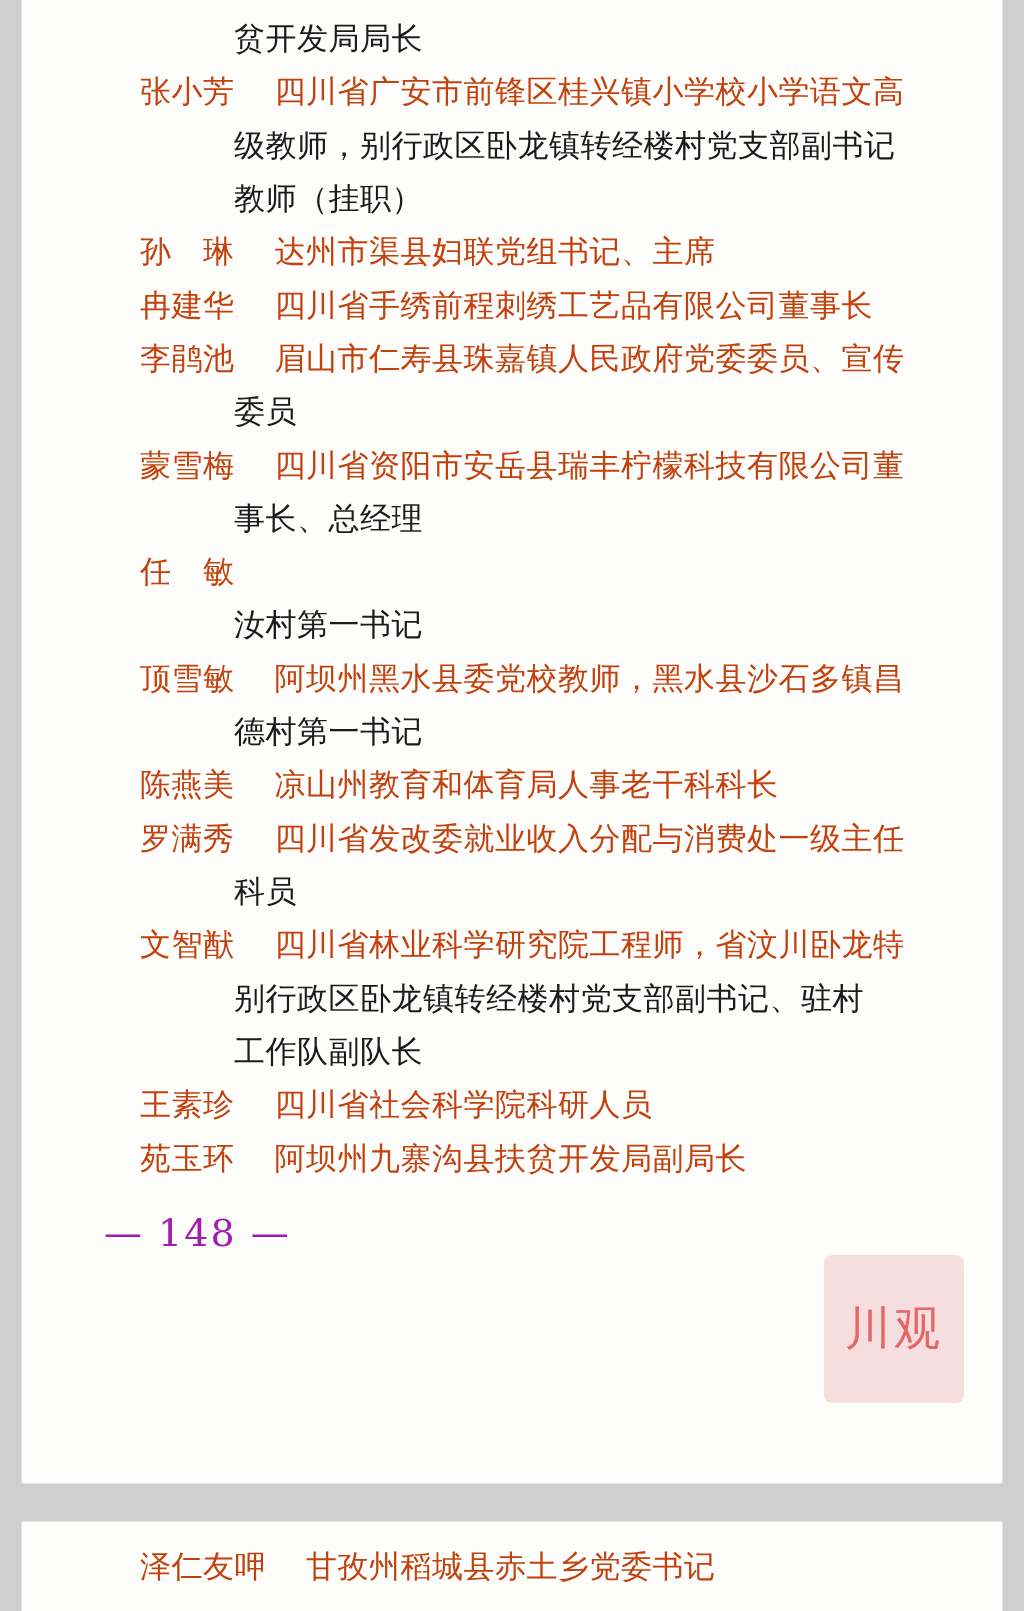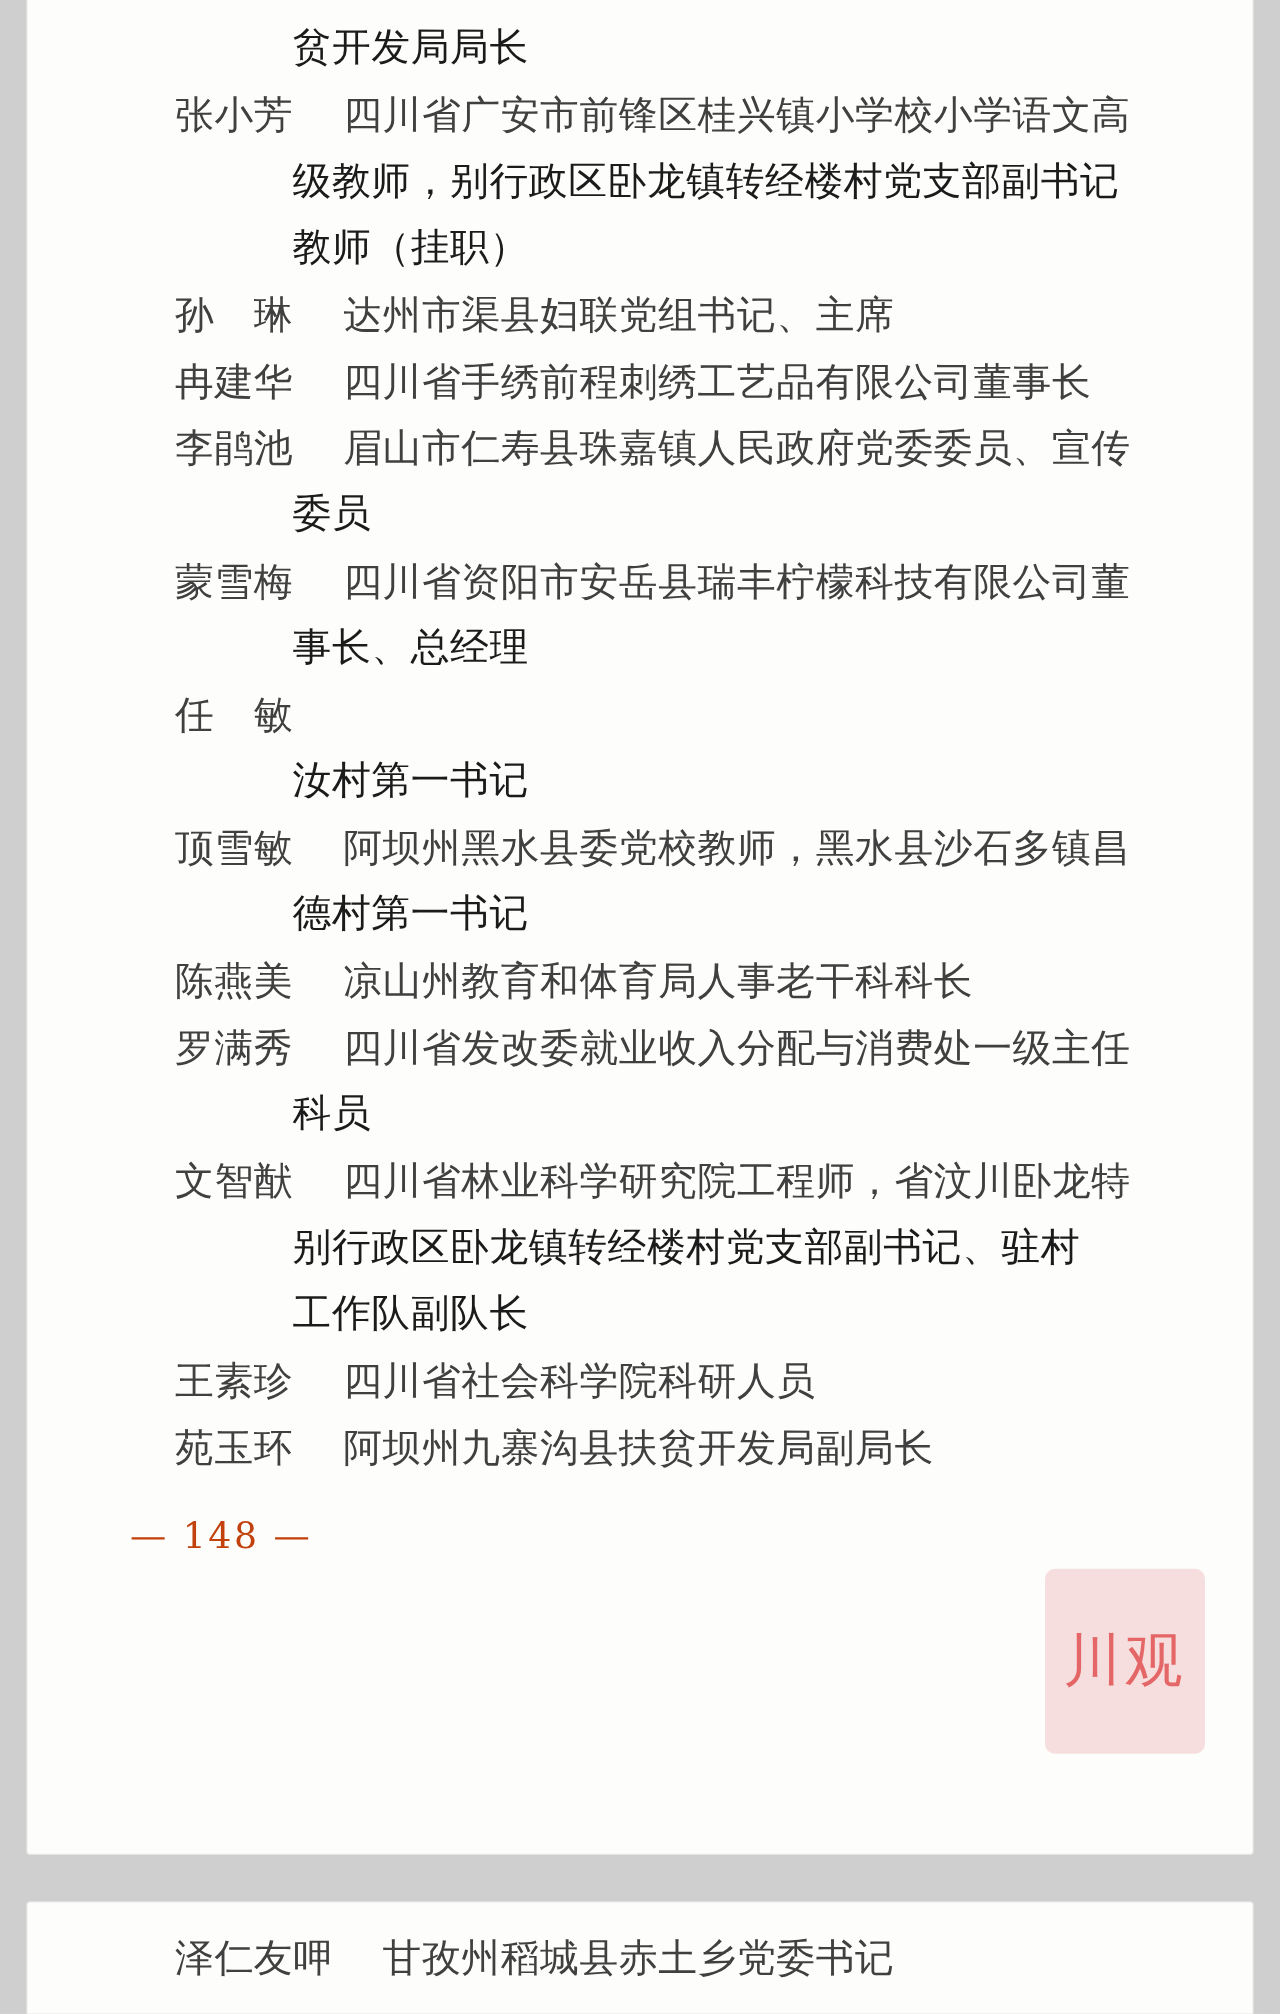--- a/index.html
+++ b/index.html
@@ -33,23 +33,22 @@
     border-radius: 2px;
   }
   .content {
     padding: 18px 30px 0 30px;
   }
   .entry {
     display: flex;
     align-items: center;
     font-size: 31px;
     line-height: 1.72;
-    color: #404040;
+    color: #c2410c;
     letter-spacing: 0.5px;
-    font-family: Liberation Serif, serif;
   }
   .entry .name {
     flex: 0 0 182px;
     text-align: justify;
     text-align-last: justify;
     padding: 0 12px 0 88px;
     box-sizing: border-box;
     white-space: nowrap;
   }
   .entry .desc {
@@ -61,31 +60,31 @@
   .cont-line {
     font-size: 31px;
     line-height: 1.72;
     color: #1b1b1b;
     padding-left: 182px;
     letter-spacing: 0.5px;
   }
   .page-number {
     margin-top: 26px;
     padding-left: 52px;
-    font-size: 29px;
-    color: #c2410c;
+    font-size: 38px;
+    color: #a21caf;
     letter-spacing: 2px;
   }
   .next-entry {
   }
   .watermark {
     position: absolute;
     right: 38px;
     bottom: 80px;
-    width: 128px;
+    width: 140px;
     height: 148px;
     border-radius: 8px;
     background: #f6dcdc;
     display: flex;
     align-items: center;
     justify-content: center;
     color: #e25a5a;
     font-size: 46px;
     letter-spacing: 3px;
     font-family: "DejaVu Serif", "Liberation Serif", serif;

